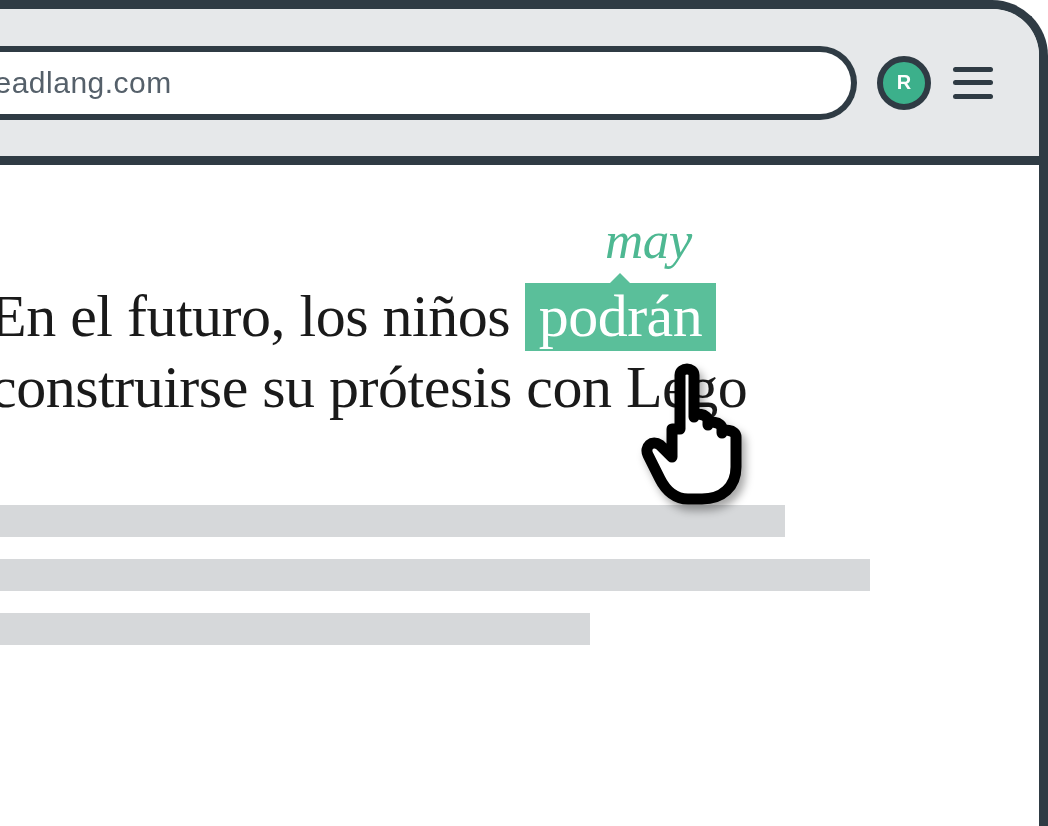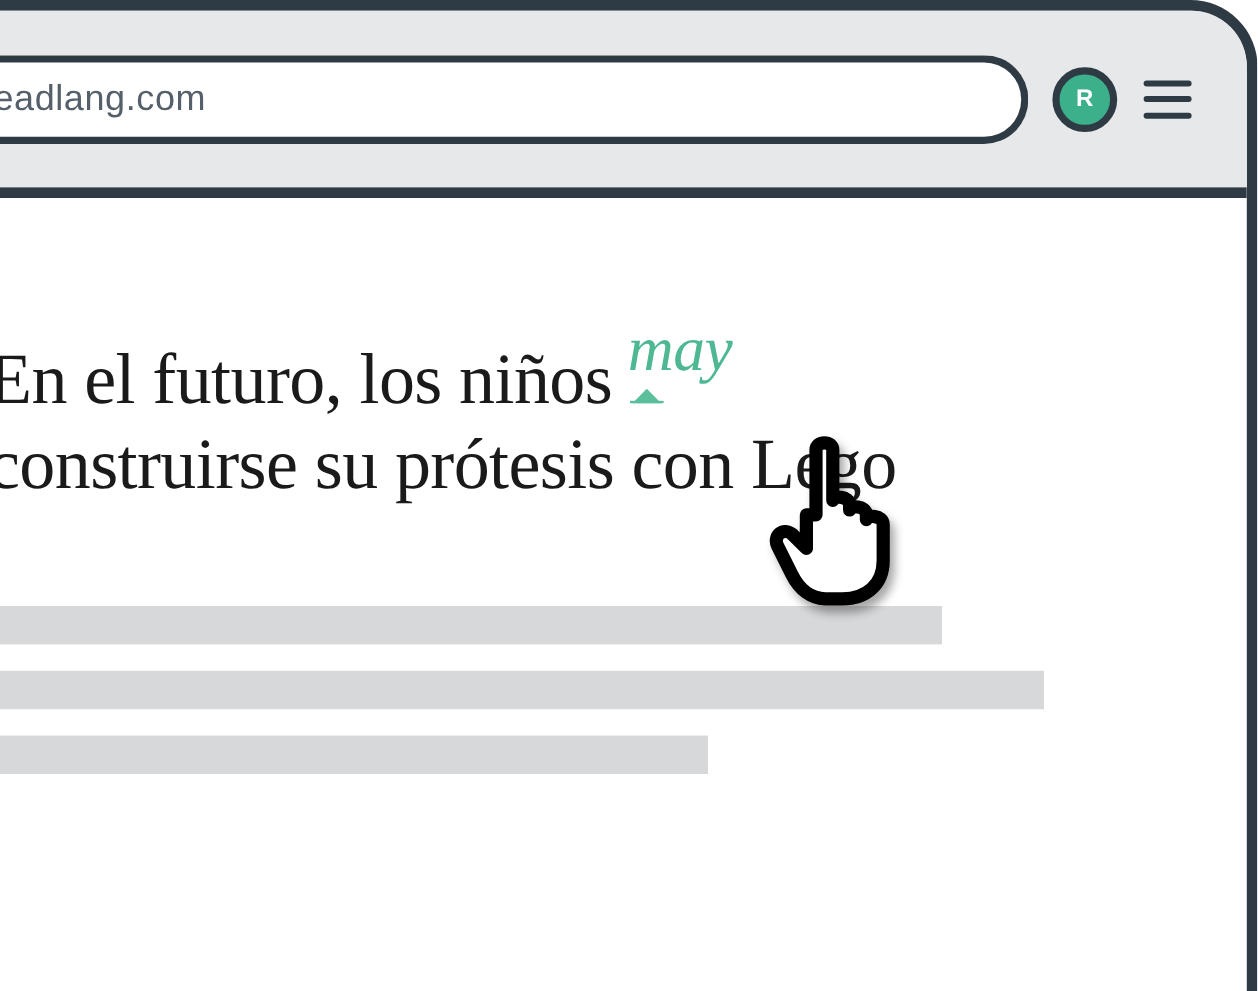--- a/index.html
+++ b/index.html
@@ -181,20 +181,21 @@
     </div>
   </div>
 
   <div class="page">
 
     <div class="line1-wrap">
       <span class="headline">
         <span>En el futuro, los niños </span><span class="highlighted-word">
           <span class="tooltip-arrow"></span>
           <span class="translation">may</span>
+          <span>podrán</span>
         </span>
       </span>
     </div>
 
     <div>
       <span class="headline">construirse su prótesis con Lego</span>
     </div>
 
     <div class="placeholders">
       <div class="ph ph1"></div>

